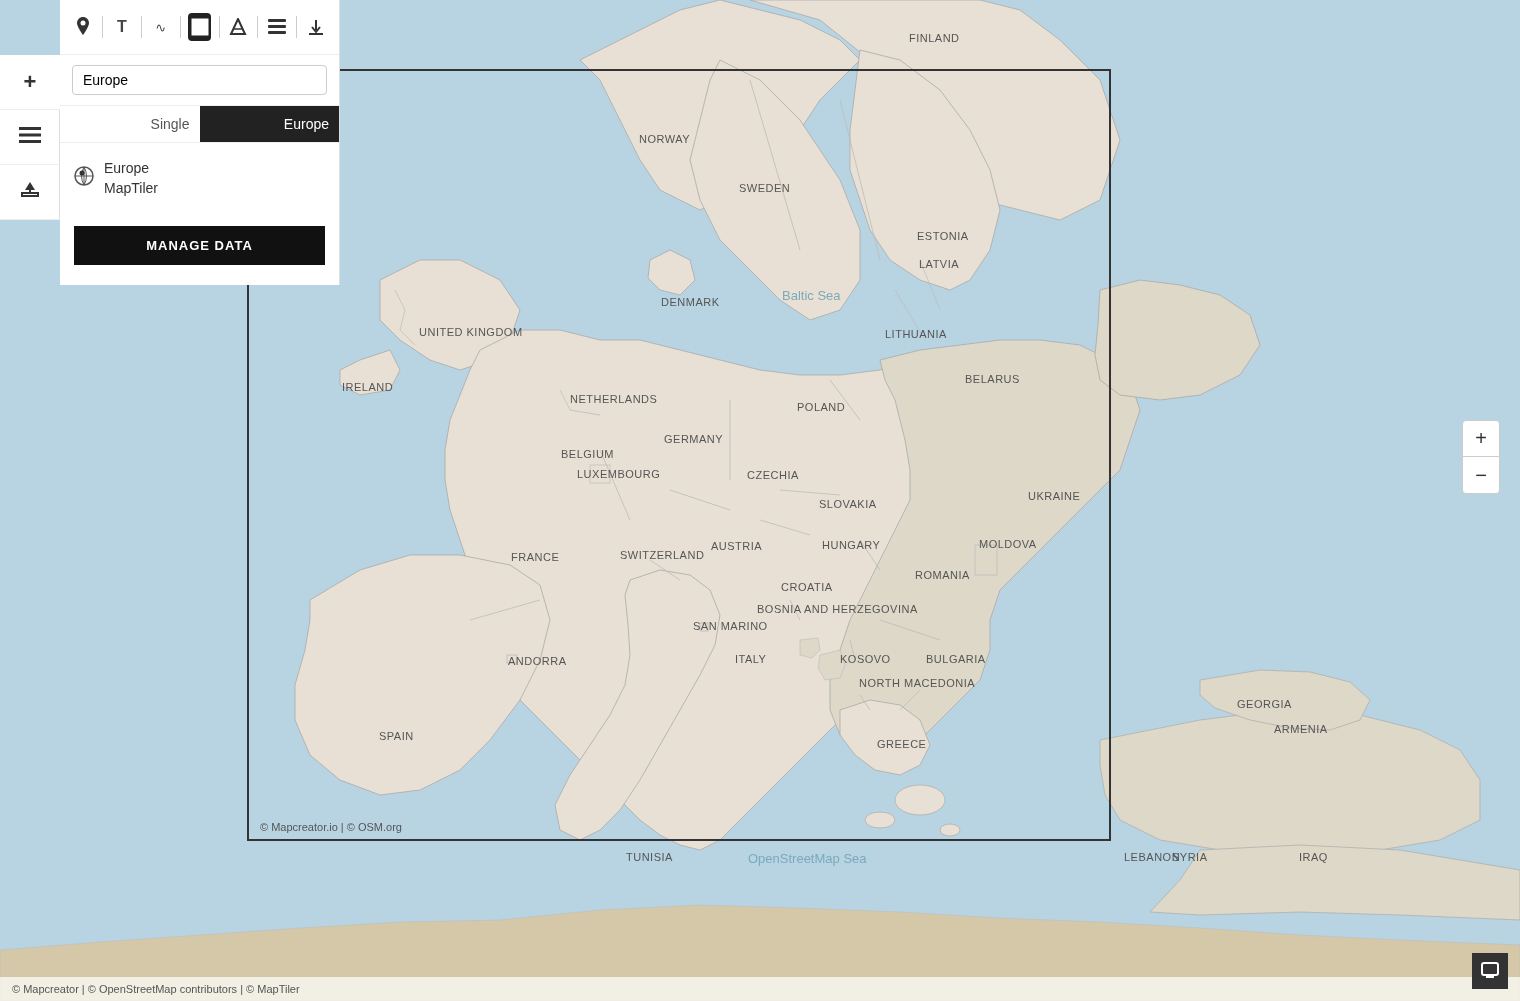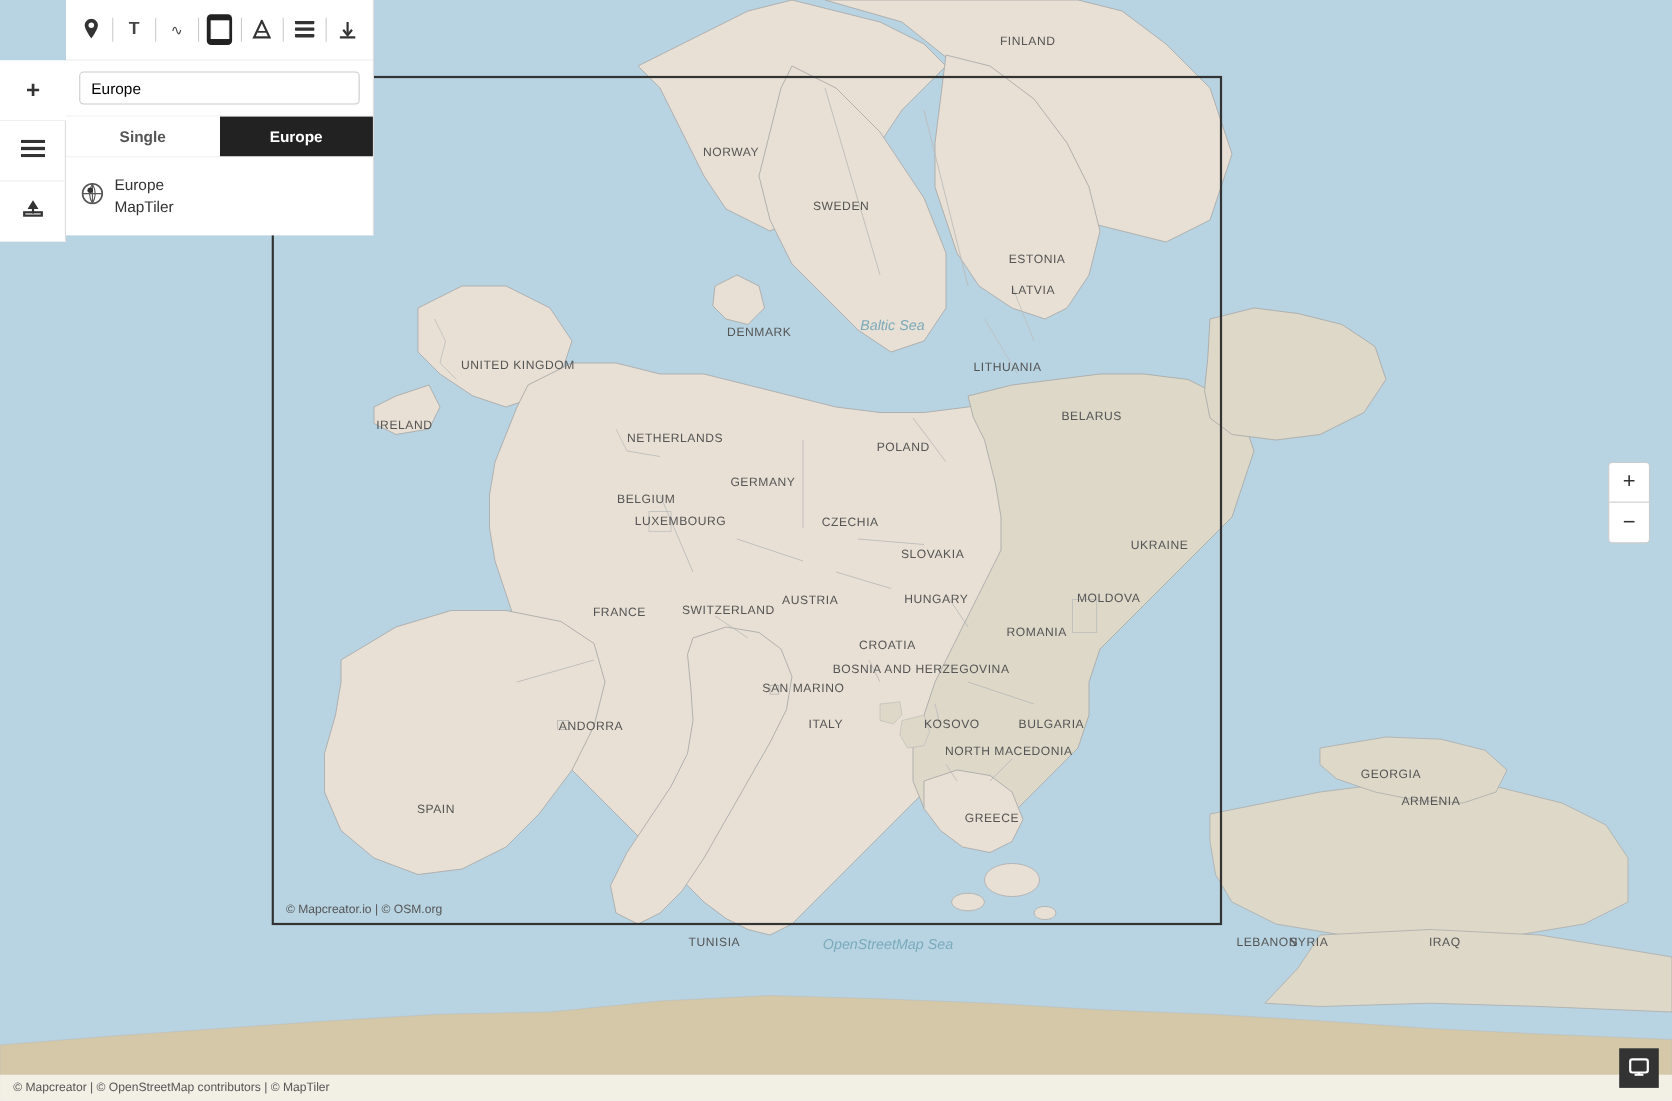--- a/index.html
+++ b/index.html
@@ -94,24 +94,24 @@
 
     
     .tab-row {
       display: flex;
       border-bottom: 1px solid #eee;
     }
 
     .tab-btn {
       flex: 1;
       padding: 10px;
-      text-align: center;
+      text-align: right;
       cursor: pointer;
       font-size: 14px;
-      font-weight: 700;
+      font-weight: 400;
       color: #555;
       background: white;
     }
 
     .tab-btn.active-tab {
       background: #222;
       color: white;
     }
 
     
@@ -230,21 +230,20 @@
       text-transform: uppercase;
       pointer-events: none;
       z-index: 15;
       padding-left: 19px;
     }
 
     .sea-label {
       position: absolute;
       font-size: 13px;
       color: #7aaabb;
-      font-style: italic;
       pointer-events: none;
       z-index: 15;
     }
   </style>
 </head>
 <body>
 
 <div id="map-container">
 
   <svg id="europe-svg" viewBox="0 0 1520 1001" xmlns="http://www.w3.org/2000/svg">
@@ -356,21 +355,21 @@
   <div class="country-label" style="left:542px; top:448px">BELGIUM</div>
   <div class="country-label" style="left:558px; top:468px">LUXEMBOURG</div>
   <div class="country-label" style="left:645px; top:433px">GERMANY</div>
   <div class="country-label" style="left:778px; top:401px">POLAND</div>
   <div class="country-label" style="left:946px; top:373px">BELARUS</div>
   <div class="country-label" style="left:1009px; top:490px">UKRAINE</div>
   <div class="country-label" style="left:728px; top:469px">CZECHIA</div>
   <div class="country-label" style="left:800px; top:498px">SLOVAKIA</div>
   <div class="country-label" style="left:692px; top:540px">AUSTRIA</div>
   <div class="country-label" style="left:601px; top:549px">SWITZERLAND</div>
-  <div class="country-label" style="left:520px; top:551px">FRANCE</div>
+  <div class="country-label" style="left:492px; top:551px">FRANCE</div>
   <div class="country-label" style="left:803px; top:539px">HUNGARY</div>
   <div class="country-label" style="left:960px; top:538px">MOLDOVA</div>
   <div class="country-label" style="left:896px; top:569px">ROMANIA</div>
   <div class="country-label" style="left:762px; top:581px">CROATIA</div>
   <div class="country-label" style="left:738px; top:603px">BOSNIA AND HERZEGOVINA</div>
   <div class="country-label" style="left:674px; top:620px">SAN MARINO</div>
   <div class="country-label" style="left:821px; top:653px">KOSOVO</div>
   <div class="country-label" style="left:840px; top:677px">NORTH MACEDONIA</div>
   <div class="country-label" style="left:907px; top:653px">BULGARIA</div>
   <div class="country-label" style="left:489px; top:655px">ANDORRA</div>
@@ -480,20 +479,23 @@
         <path d="M10,1 Q5,10 10,19" fill="none" stroke="#555" stroke-width="1"></path>
         <circle cx="8" cy="7" r="2.5" fill="#333"></circle>
       </svg>
     </span>
     <div class="dataset-label">
       <div>Europe</div>
       <div>MapTiler</div>
     </div>
   </div>
 
+  <div class="manage-btn-row">
+    <button class="manage-btn">MANAGE DATA</button>
+  </div>
 </div>
 
 <div id="zoom-controls">
   <div class="zoom-btn">+</div>
   <div class="zoom-btn">−</div>
 </div>
 
 <div class="map-icon-br">
   <svg width="20" height="20" viewBox="0 0 20 20">
     <rect x="2" y="2" width="16" height="12" rx="2" fill="none" stroke="white" stroke-width="2"></rect>

